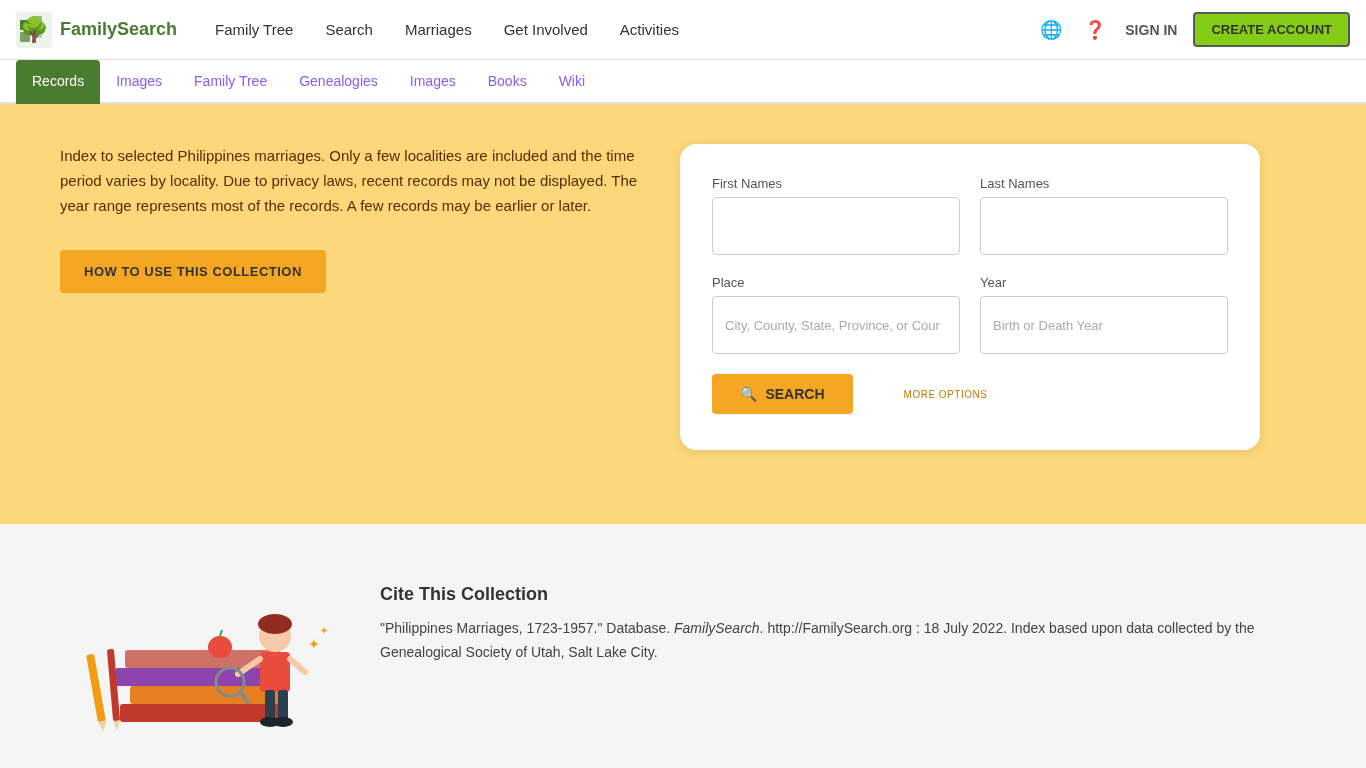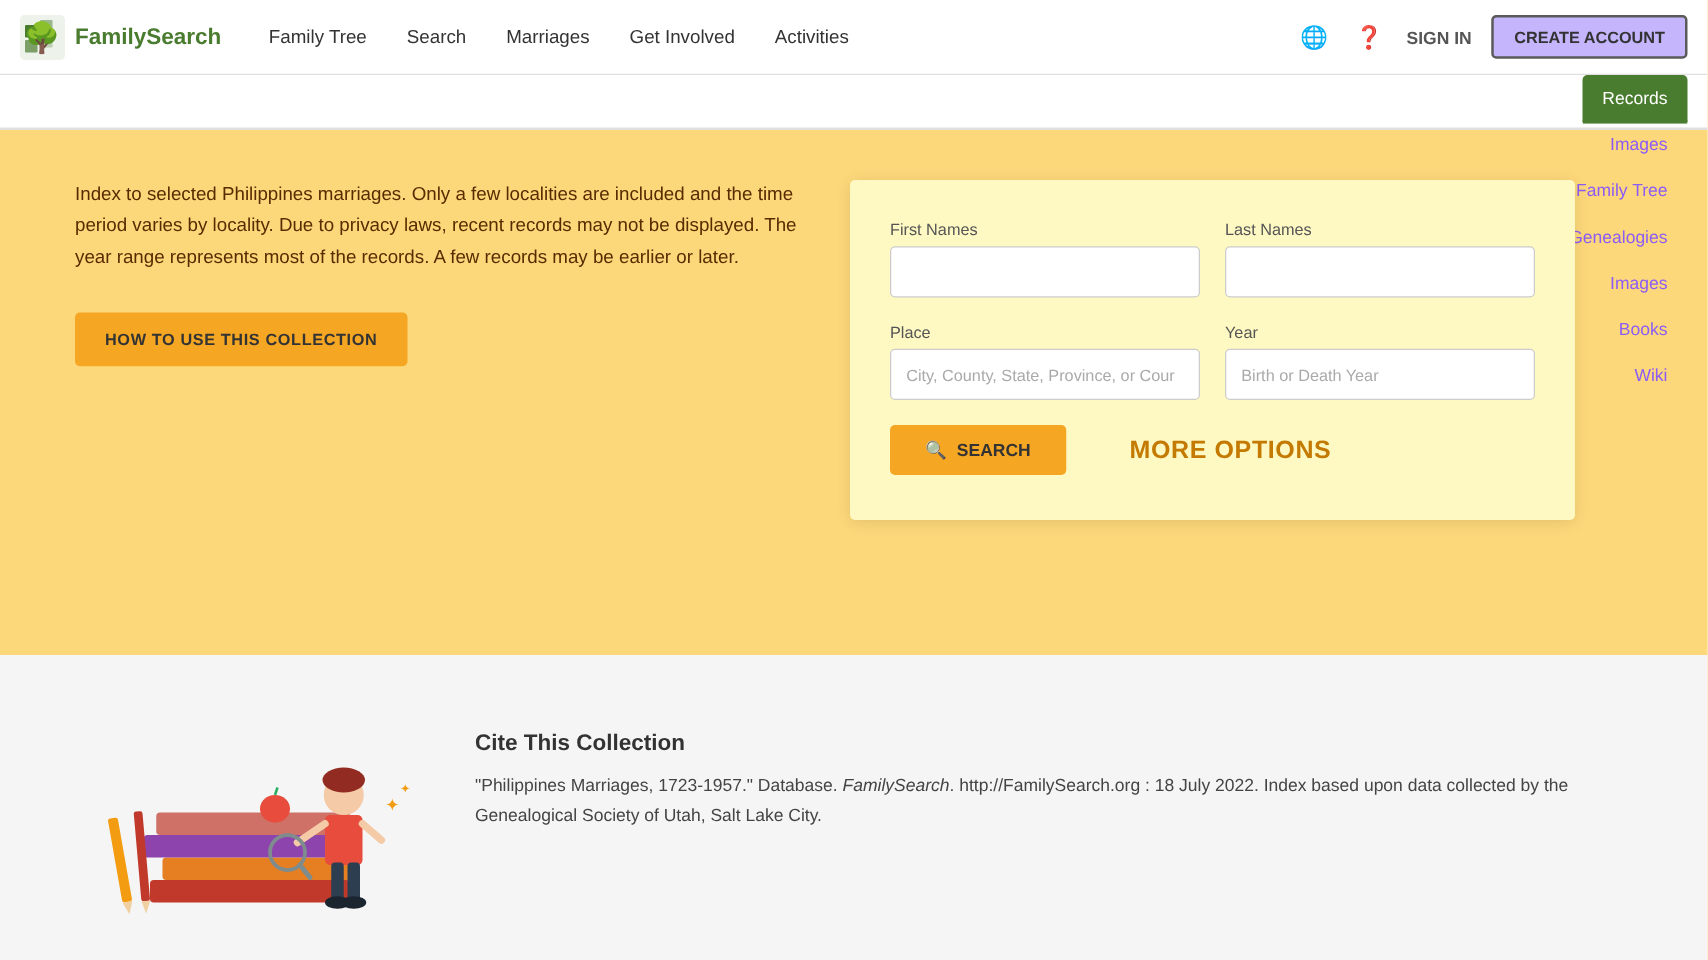--- a/index.html
+++ b/index.html
@@ -18,30 +18,30 @@
     .logo-text { font-size: 18px; font-weight: 700; color: #4a7c2f; }
     .main-nav { display: flex; gap: 4px; flex: 1; }
     .main-nav-item {
       padding: 8px 14px; font-size: 15px; color: #333;
       text-decoration: none; cursor: pointer; border-radius: 4px;
     }
     .top-nav-right { display: flex; align-items: center; gap: 16px; margin-left: auto; }
     .icon-btn { width: 28px; height: 28px; cursor: pointer; display: flex; align-items: center; justify-content: center; color: #555; font-size: 18px; }
     .sign-in-link { font-size: 14px; font-weight: 600; color: #555; cursor: pointer; text-decoration: none; }
     .create-account-btn {
-      border: 2px solid #5a5a5a; background: #c4b5fd;
+      border: 2px solid #5a5a5a; background: #84cc16;
       padding: 8px 16px; font-size: 13px; font-weight: 700;
       color: #333; cursor: pointer; border-radius: 4px; white-space: nowrap;
     }
 
     
     .sub-nav {
-      display: flex; align-items: flex-end;
+      display: flex; align-items: flex-start;
       padding: 0 16px; background: #fff;
-      border-bottom: 2px solid #e0e0e0; height: 44px; flex-direction: column;
+      border-bottom: 2px solid #e0e0e0; height: 44px;
     }
     .sub-nav-item {
       padding: 10px 16px; font-size: 14px; color: #8b5cf6;
       cursor: pointer; text-decoration: none; height: 44px;
       display: flex; align-items: center; border-bottom: 3px solid transparent;
       margin-bottom: -2px;
     }
     .sub-nav-item.active {
       background: #4a7c2f; color: #fff; border-radius: 4px 4px 0 0;
       border-bottom: 3px solid #4a7c2f;
@@ -63,43 +63,43 @@
     }
     .how-to-btn {
       background: #f5a623; border: none;
       padding: 14px 24px; font-size: 13px; font-weight: 800;
       color: #333; cursor: pointer; border-radius: 4px;
       letter-spacing: 0.5px; text-transform: uppercase;
     }
 
     
     .search-card {
-      background: #fef9c3; border-radius: 4px;
+      background: #ffffff; border-radius: 16px;
       padding: 32px 32px 36px 32px;
       width: 580px; flex-shrink: 0;
       box-shadow: 0 2px 12px rgba(0,0,0,0.1);
     }
     .form-row { display: flex; gap: 20px; margin-bottom: 20px; }
     .form-group { display: flex; flex-direction: column; flex: 1; }
     .form-label { font-size: 13px; color: #555; margin-bottom: 6px; font-weight: 500; }
     .form-input {
       border: 1px solid #ccc; border-radius: 4px;
       padding: 10px 12px; font-size: 14px; color: #333;
-      outline: none; height: 41px;
+      outline: none; height: 58px;
     }
     .form-input::placeholder { color: #aaa; font-size: 13px; }
     .search-actions { display: flex; align-items: center; gap: 20px; margin-top: 8px; }
     .search-btn {
       background: #f5a623; border: none;
       padding: 12px 28px; font-size: 14px; font-weight: 700;
       color: #333; cursor: pointer; border-radius: 4px;
       display: flex; align-items: center; gap: 8px;
     }
     .more-options-link {
-      font-size: 20px; font-weight: 700; color: #c47a00;
+      font-size: 10px; font-weight: 400; color: #c47a00;
       cursor: pointer; text-decoration: none;
       text-transform: uppercase; letter-spacing: 0.5px; padding-left: 31px;
     }
 
     
     .bottom-section {
       background: #f5f5f5; padding: 40px 60px;
       display: flex; gap: 40px; align-items: flex-start; min-height: 200px;
     }
     .cite-section { flex: 1; }

